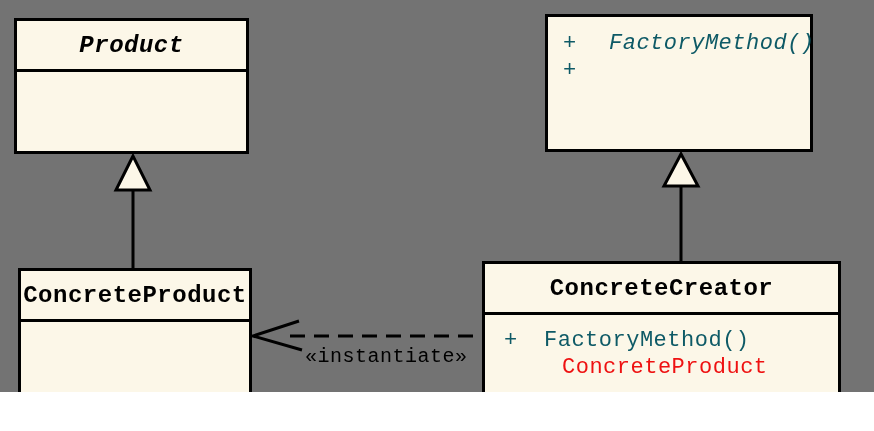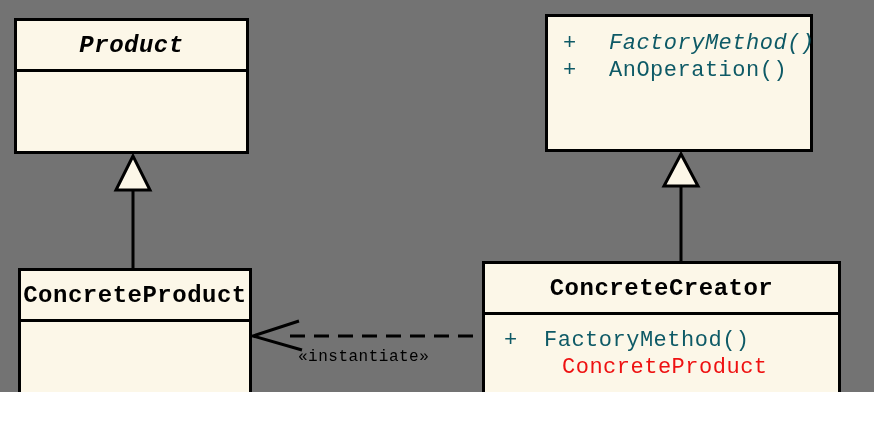--- a/index.html
+++ b/index.html
@@ -60,23 +60,23 @@
     white-space: nowrap;
   }
   #edges-svg {
     position: absolute;
     left: 0;
     top: 0;
     pointer-events: none;
   }
   .edge-label {
     position: absolute;
-    left: 298px;
+    left: 305px;
     top: 345px;
-    font-size: 16px;
+    font-size: 20px;
     line-height: 24px;
     color: #000000;
     letter-spacing: 0.5px;
     white-space: nowrap;
   }
 </style>
 </head>
 <body>
 
 <div class="canvas">
@@ -99,21 +99,20 @@
   </div>
 
   <div class="uml-class" id="creator-box" style="left:545px; top:14px; width:268px; height:138px;">
     <div class="body">
       <div class="m-row">
         <span class="vis">+</span>
         <span class="m-abstract">FactoryMethod()</span>
       </div>
       <div class="m-row">
         <span class="vis">+</span>
-        <span>AnOperation()</span>
       </div>
     </div>
   </div>
 
   <div class="uml-class" id="concrete-product-box" style="left:18px; top:268px; width:234px; height:139px;">
     <div class="name">ConcreteProduct</div>
     <div class="body"></div>
   </div>
 
   <div class="uml-class" id="concrete-creator-box" style="left:482px; top:261px; width:359px; height:155px;">

